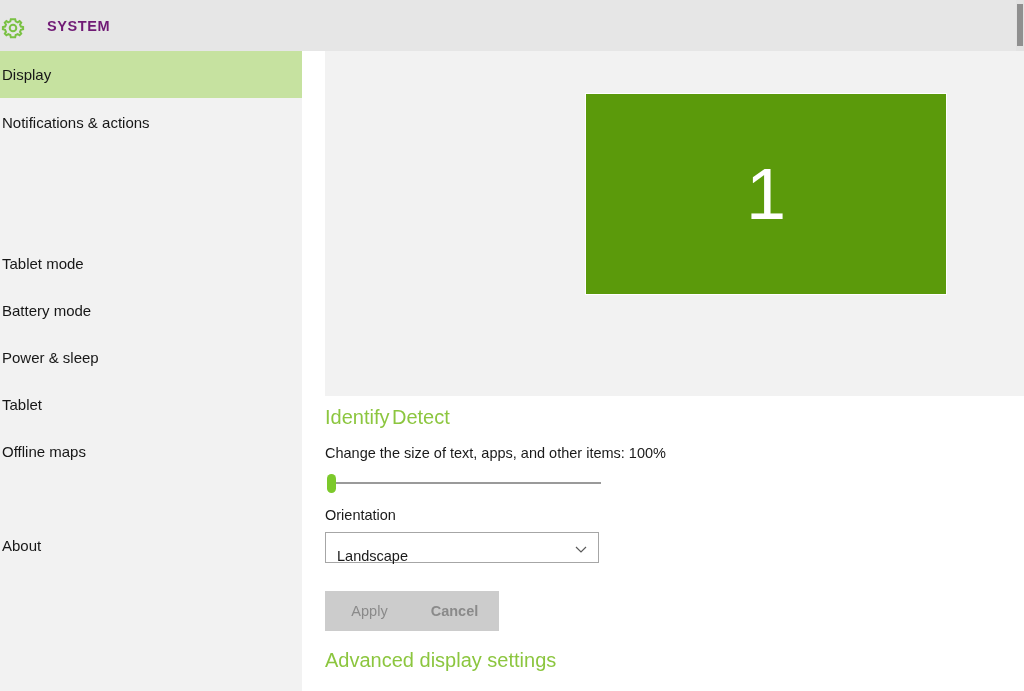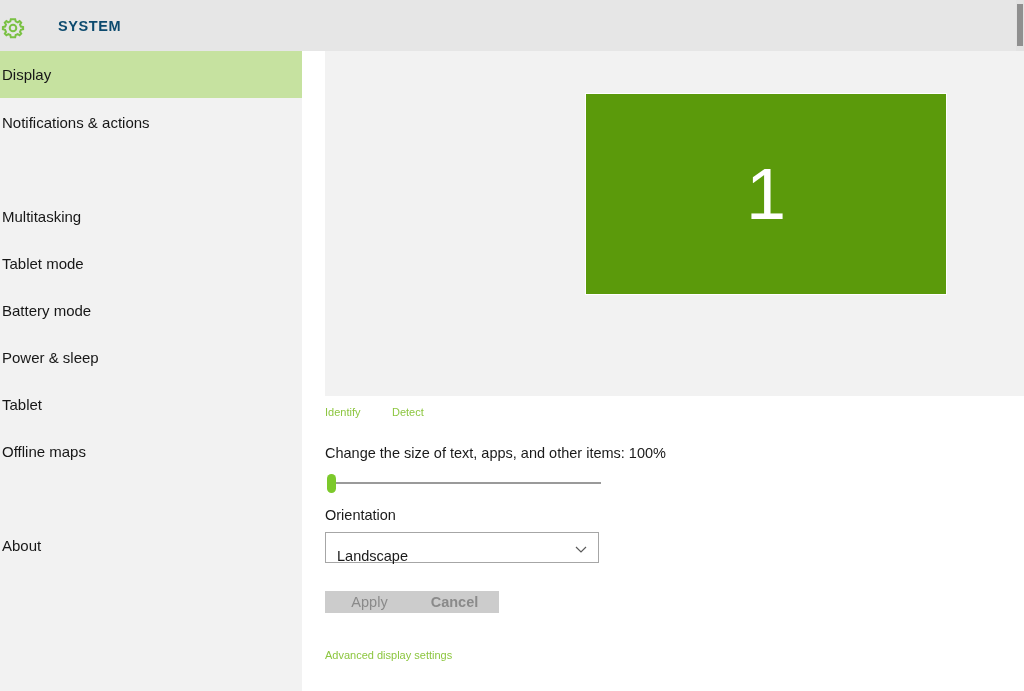--- a/index.html
+++ b/index.html
@@ -29,25 +29,25 @@
     position: absolute;
     left: 0px;
     top: 15px;
     width: 26px;
     height: 26px;
     overflow: hidden;
   }
   #gear-icon svg { display: block; }
   #app-title {
     position: absolute;
-    left: 58px;
+    left: 47px;
     top: 18px;
     font-size: 14.5px;
     letter-spacing: 0.6px;
-    color: #0c4a6e;
+    color: #701a75;
     font-weight: 600;
     text-align: center;
   }
   #titlebar-scrollbar {
     position: absolute;
     right: 1px;
     top: 4px;
     width: 6px;
     height: 42px;
     background: #8f8f8f;
@@ -123,21 +123,21 @@
   #monitor-number {
     color: #ffffff;
     font-size: 72px;
     font-weight: 300;
     line-height: 1;
     font-family: "Liberation Sans", sans-serif;
   }
 
   .link {
     position: absolute;
-    font-size: 11px;
+    font-size: 20px;
     color: #8cc63f;
     cursor: pointer;
     white-space: nowrap;
   }
   #link-identify { left: 23px; top: 355px; }
   #link-detect   { left: 90px; top: 355px; }
   #link-advanced { left: 23px; top: 598px; }
 
   #scale-label {
     position: absolute;
@@ -205,21 +205,21 @@
     position: absolute;
     right: 10px;
     top: 9px;
     width: 14px;
     height: 14px;
   }
 
   .btn {
     position: absolute;
     top: 540px;
-    height: 22px;
+    height: 40px;
     background: #cccccc;
     border: none;
     color: #8a8a8a;
     font-size: 14.5px;
     font-family: "Liberation Sans", sans-serif;
     cursor: default;
     display: flex;
     align-items: center;
     justify-content: center;
     box-sizing: border-box;
@@ -245,23 +245,20 @@
   </div>
 </div>
 
 <div id="sidebar">
   <div class="nav-item selected" style="top:0px">
       <span class="nav-label">Display</span>
     </div>
   <div class="nav-item" style="top:48px">
       <span class="nav-label">Notifications &amp; actions</span>
     </div>
-  <div class="nav-item" style="top:142px">
-      <span class="nav-label">Multitasking</span>
-    </div>
   <div class="nav-item" style="top:189px">
       <span class="nav-label">Tablet mode</span>
     </div>
   <div class="nav-item" style="top:236px">
       <span class="nav-label">Battery mode</span>
     </div>
   <div class="nav-item" style="top:283px">
       <span class="nav-label">Power &amp; sleep</span>
     </div>
   <div class="nav-item" style="top:330px">

